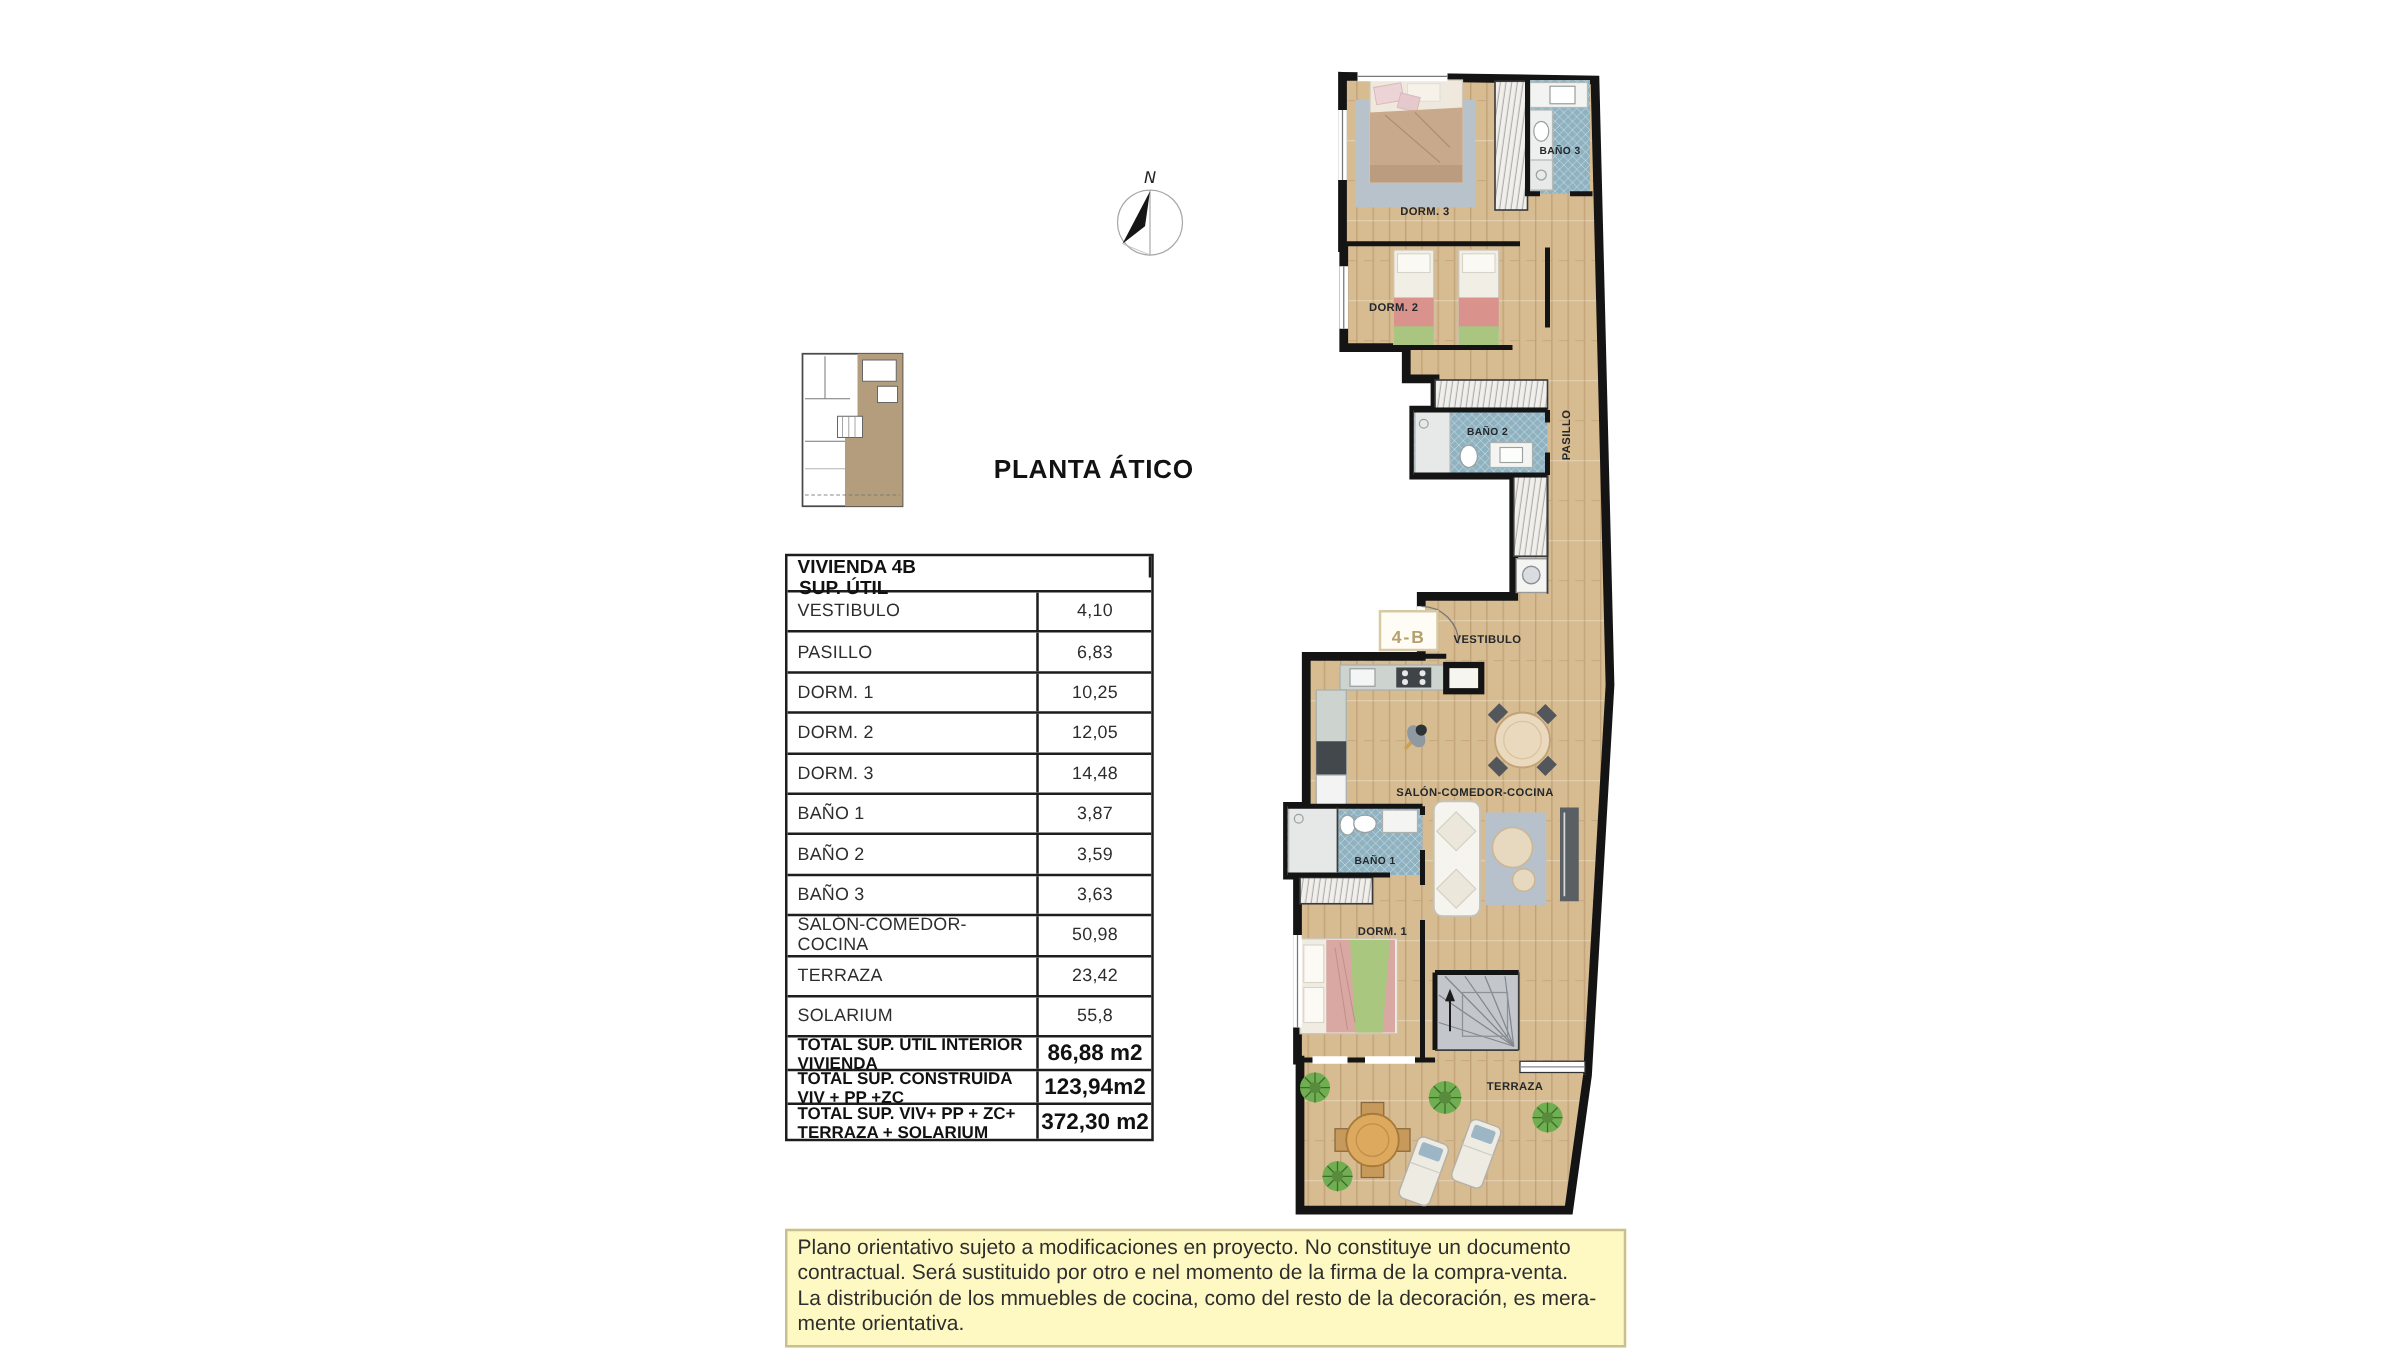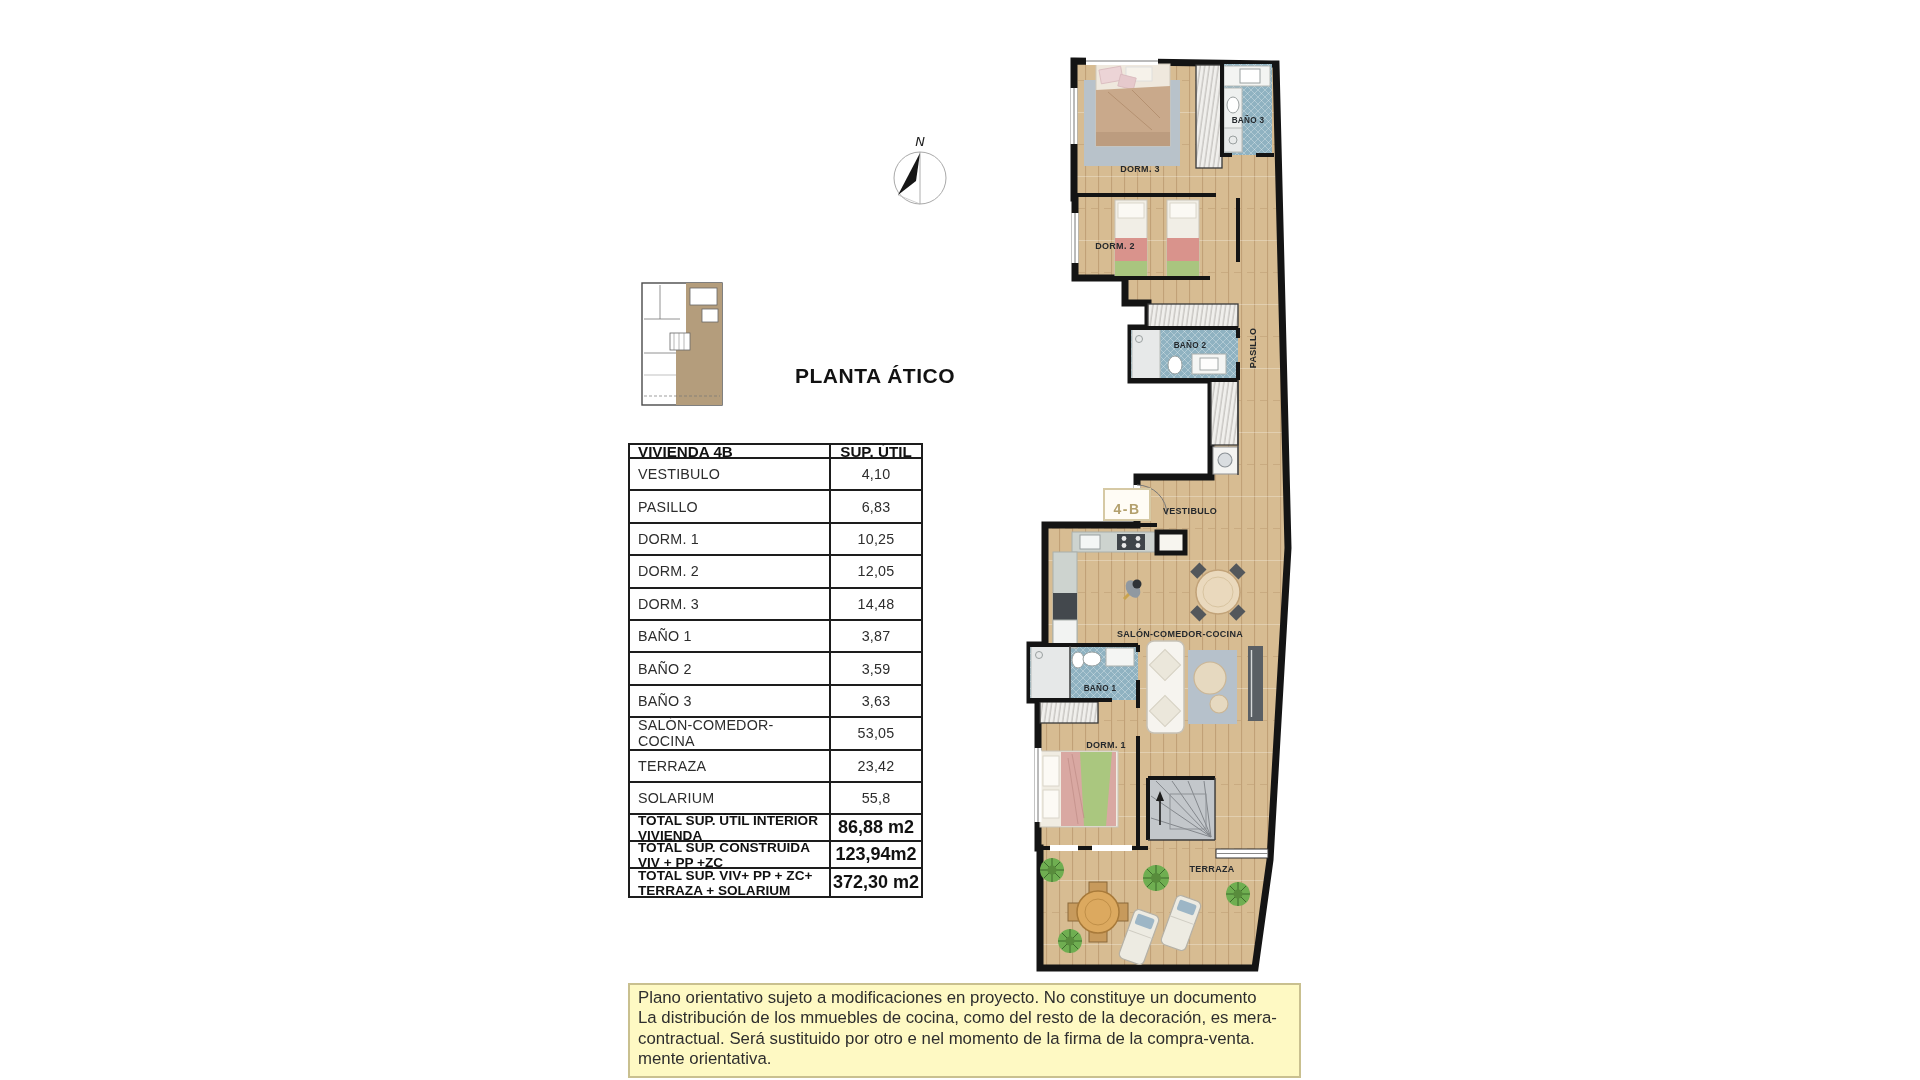--- a/index.html
+++ b/index.html
@@ -4,21 +4,21 @@
 <style>
   html,body{margin:0;padding:0;background:#fff;}
   .page{position:relative;width:1920px;height:1080px;background:#ffffff;overflow:hidden;
         font-family:"Liberation Sans","DejaVu Sans",sans-serif;color:#1c1c1c;}
   .abs{position:absolute;}
   
   .plan-title{left:795px;top:364px;font-size:21px;font-weight:bold;letter-spacing:.5px;color:#121212;}
   
   .area-table{left:628px;top:443px;width:295px;border:2.4px solid #1d1d1d;background:#fff;box-sizing:border-box;}
   .t-head,.t-row,.t-total{display:flex;border-bottom:2.2px solid #1d1d1d;box-sizing:border-box;}
-  .t-head{height:14px;}
+  .t-head{height:29px;flex-direction:column;}
   .t-row{height:32.4px;}
   .t-total{height:27px;}
   .t-total:last-child{border-bottom:none;}
   .c1{flex:1;display:flex;align-items:center;padding-left:8px;border-right:2.2px solid #1d1d1d;box-sizing:border-box;}
   .c2{width:90px;display:flex;align-items:center;justify-content:center;box-sizing:border-box;}
   .t-head .c1,.t-head .c2{font-weight:bold;font-size:15.2px;color:#111;}
   .t-row .c1,.t-row .c2{font-size:14.3px;color:#2d2d2d;letter-spacing:.2px;}
   .t-total .c1{font-weight:bold;font-size:13.6px;line-height:1.12;color:#111;padding-right:4px;}
   .t-total .c2{font-weight:bold;font-size:18px;color:#111;}
   
@@ -95,21 +95,21 @@
     <div class="t-row">
         <div class="c1">BAÑO 2</div>
         <div class="c2">3,59</div>
       </div>
     <div class="t-row">
         <div class="c1">BAÑO 3</div>
         <div class="c2">3,63</div>
       </div>
     <div class="t-row">
         <div class="c1">SALÓN-COMEDOR-COCINA</div>
-        <div class="c2">53,05</div>
+        <div class="c2">50,98</div>
       </div>
     <div class="t-row">
         <div class="c1">TERRAZA</div>
         <div class="c2">23,42</div>
       </div>
     <div class="t-row">
         <div class="c1">SOLARIUM</div>
         <div class="c2">55,8</div>
       </div>
     <div class="t-total">
@@ -378,18 +378,18 @@
     <text x="236" y="300" text-anchor="middle" class="room-label" transform="rotate(-90 236 300)">PASILLO</text>
     <text x="170" y="466" text-anchor="middle" class="room-label">VESTIBULO</text>
     <text x="160" y="589" text-anchor="middle" class="room-label">SALÓN-COMEDOR-COCINA</text>
     <text x="80" y="643" text-anchor="middle" class="room-label room-label-sm">BAÑO 1</text>
     <text x="86" y="700" text-anchor="middle" class="room-label">DORM. 1</text>
     <text x="192" y="824" text-anchor="middle" class="room-label">TERRAZA</text>
   </svg>
 
   <div class="abs disclaimer">
     <div>Plano orientativo sujeto a modificaciones en proyecto. No constituye un documento</div>
+    <div>contractual. Será sustituido por otro e nel momento de la firma de la compra-venta.</div>
     <div>La distribución de los mmuebles de cocina, como del resto de la decoración, es mera-</div>
-    <div>contractual. Será sustituido por otro e nel momento de la firma de la compra-venta.</div>
     <div>mente orientativa.</div>
   </div>
 
 </div>
 
 </body></html>

